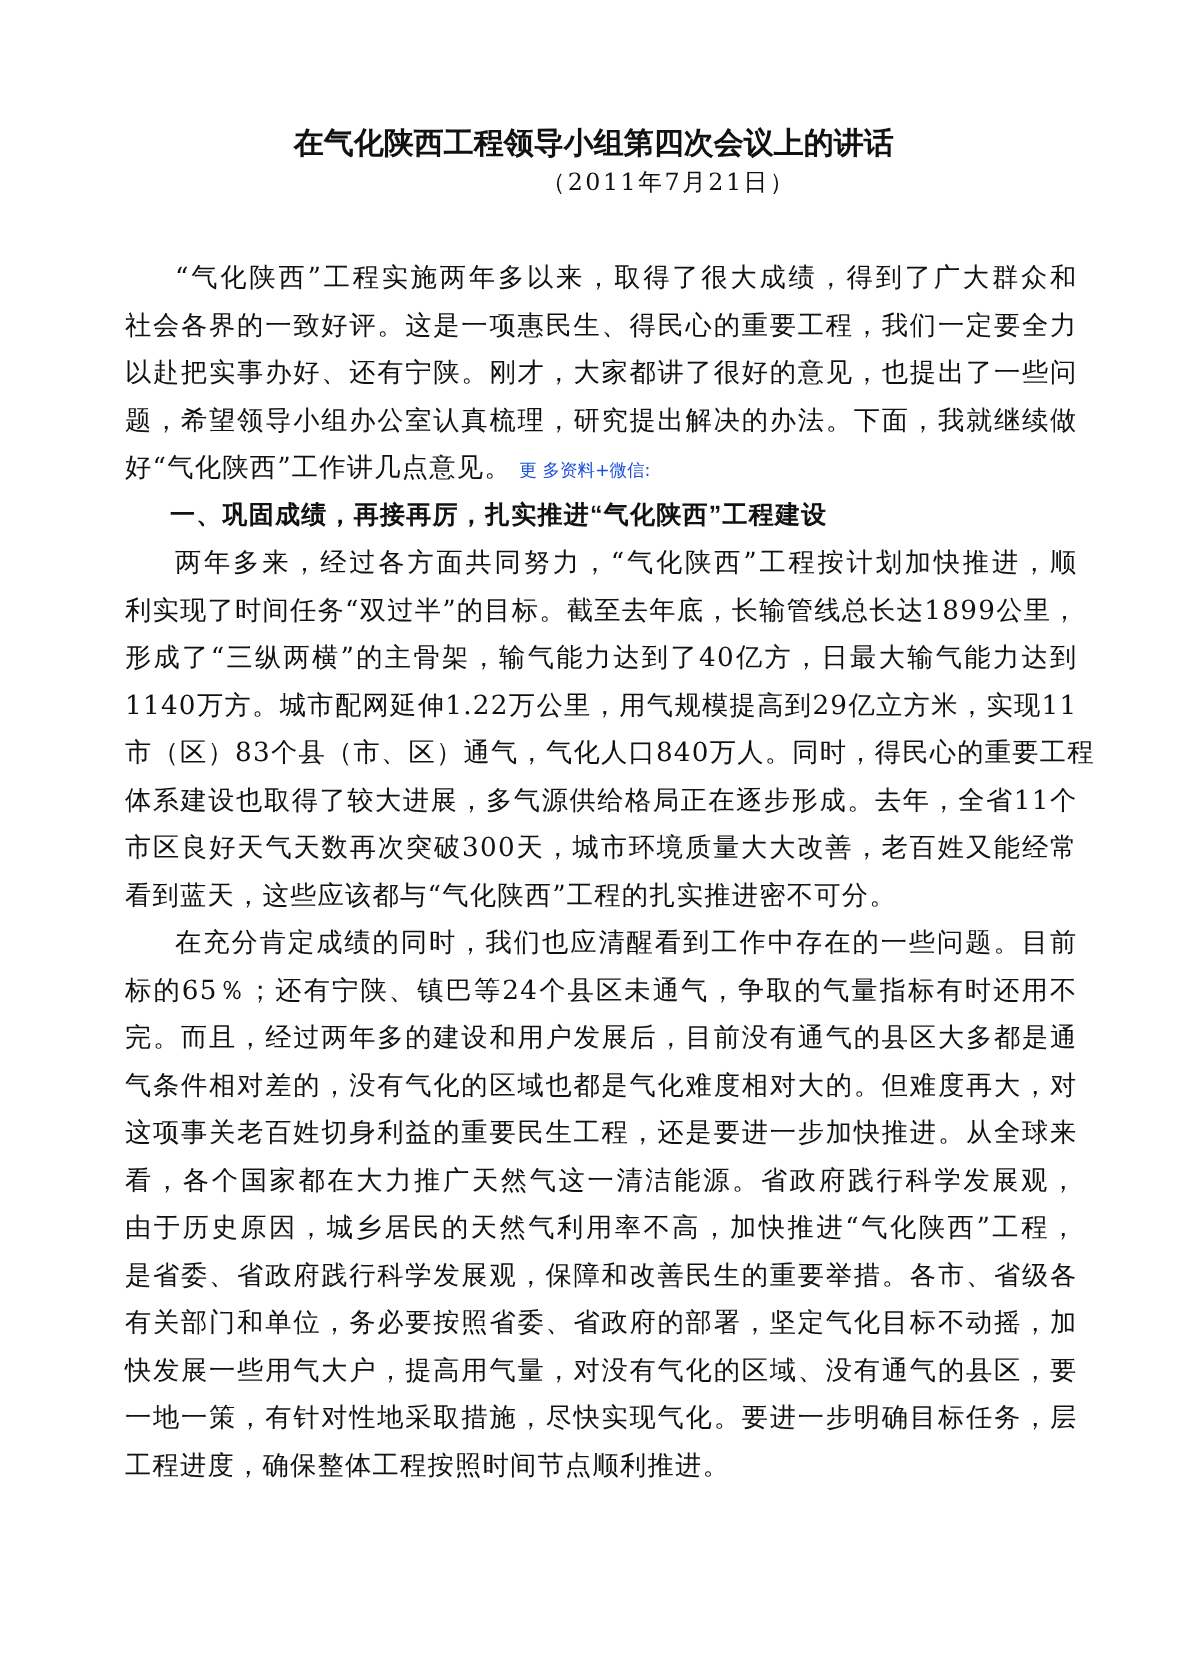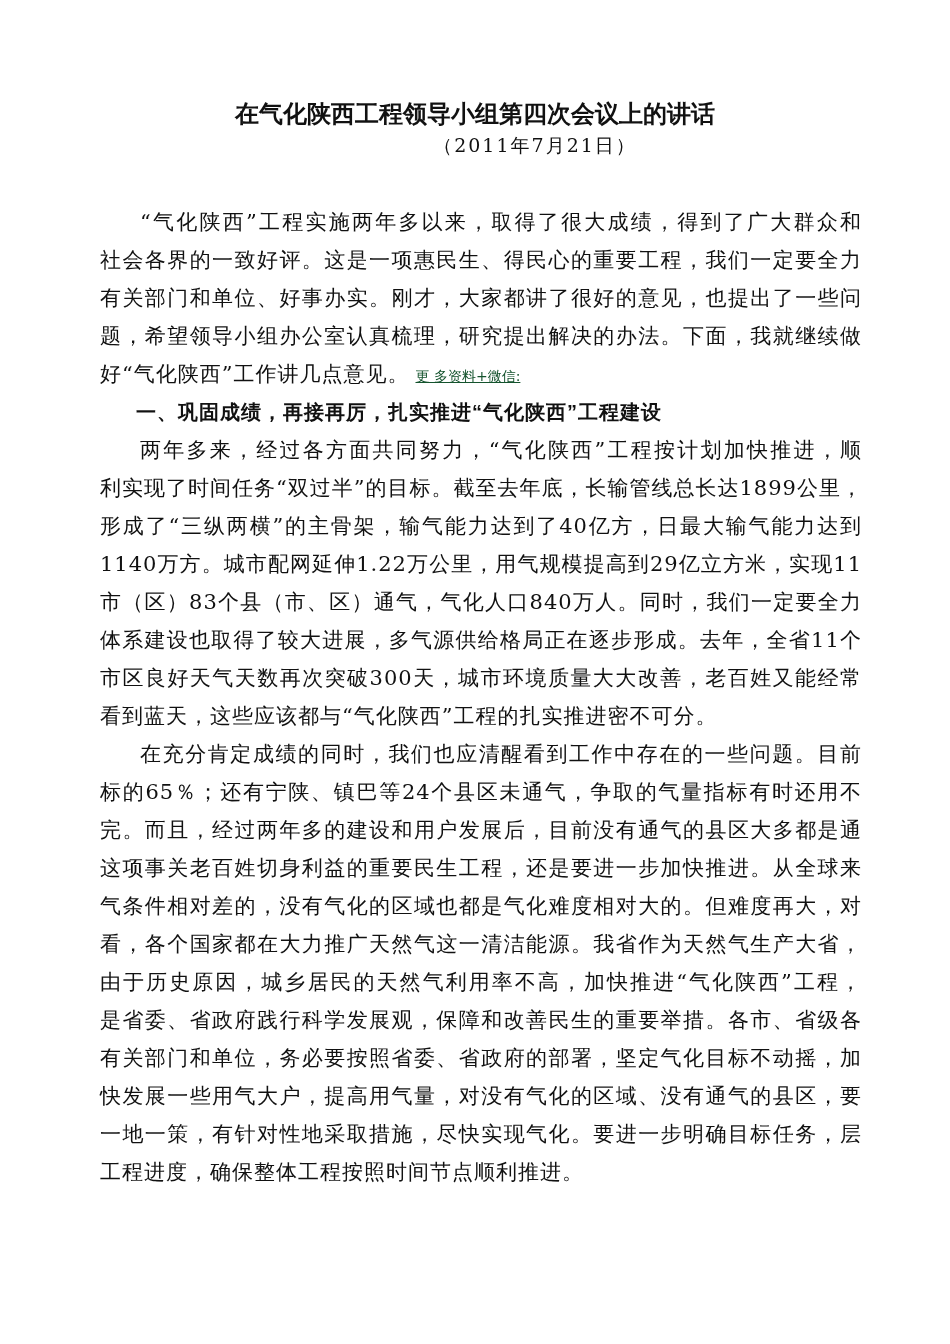--- a/index.html
+++ b/index.html
@@ -11,60 +11,60 @@
            font-family: "DejaVu Serif", "Liberation Serif", serif; }
   .date { position: absolute; top: 133px; left: 16px; width: 950px; text-align: center;
           font-size: 19px; letter-spacing: 2px; padding-left: 44px; }
   .body { position: absolute; top: 203px; left: 100px; width: 762px; }
   .line { height: 38px; line-height: 38px; font-size: 21px; white-space: nowrap;
           text-align: justify; text-align-last: justify; letter-spacing: 1px; }
   .line.last { text-align-last: left; }
   .indent { padding-left: 40px; }
   .heading { font-weight: bold; font-family: Liberation Sans, sans-serif;
              font-size: 20px; text-align-last: left; padding-left: 36px; }
-  .wm { color: #14532d; font-size: 14px; letter-spacing: 0; margin-left: 6px;
-        font-family: "DejaVu Sans", "Liberation Sans", sans-serif; text-decoration: underline; }
+  .wm { color: #1d4ed8; font-size: 14px; letter-spacing: 0; margin-left: 6px;
+        font-family: "DejaVu Sans", "Liberation Sans", sans-serif; }
 </style>
 </head>
 <body>
 
 <div class="page">
   <div class="title">在气化陕西工程领导小组第四次会议上的讲话</div>
   <div class="date">（2011年7月21日）</div>
 
   <div class="body">
 
     <div>
       <div class="line indent">“气化陕西”工程实施两年多以来，取得了很大成绩，得到了广大群众和</div>
       <div class="line">社会各界的一致好评。这是一项惠民生、得民心的重要工程，我们一定要全力</div>
-      <div class="line">有关部门和单位、好事办实。刚才，大家都讲了很好的意见，也提出了一些问</div>
+      <div class="line">以赴把实事办好、还有宁陕。刚才，大家都讲了很好的意见，也提出了一些问</div>
       <div class="line">题，希望领导小组办公室认真梳理，研究提出解决的办法。下面，我就继续做</div>
       <div class="line last"><span>好“气化陕西”工作讲几点意见。</span><span class="wm">更 多资料+微信:</span></div>
     </div>
 
     <div class="line heading">一、巩固成绩，再接再厉，扎实推进“气化陕西”工程建设</div>
 
     <div>
       <div class="line indent">两年多来，经过各方面共同努力，“气化陕西”工程按计划加快推进，顺</div>
       <div class="line">利实现了时间任务“双过半”的目标。截至去年底，长输管线总长达1899公里，</div>
       <div class="line">形成了“三纵两横”的主骨架，输气能力达到了40亿方，日最大输气能力达到</div>
       <div class="line">1140万方。城市配网延伸1.22万公里，用气规模提高到29亿立方米，实现11</div>
-      <div class="line">市（区）83个县（市、区）通气，气化人口840万人。同时，我们一定要全力</div>
+      <div class="line">市（区）83个县（市、区）通气，气化人口840万人。同时，得民心的重要工程</div>
       <div class="line">体系建设也取得了较大进展，多气源供给格局正在逐步形成。去年，全省11个</div>
       <div class="line">市区良好天气天数再次突破300天，城市环境质量大大改善，老百姓又能经常</div>
       <div class="line last">看到蓝天，这些应该都与“气化陕西”工程的扎实推进密不可分。</div>
     </div>
 
     <div>
       <div class="line indent">在充分肯定成绩的同时，我们也应清醒看到工作中存在的一些问题。目前</div>
       <div class="line">标的65％；还有宁陕、镇巴等24个县区未通气，争取的气量指标有时还用不</div>
       <div class="line">完。而且，经过两年多的建设和用户发展后，目前没有通气的县区大多都是通</div>
+      <div class="line">气条件相对差的，没有气化的区域也都是气化难度相对大的。但难度再大，对</div>
       <div class="line">这项事关老百姓切身利益的重要民生工程，还是要进一步加快推进。从全球来</div>
-      <div class="line">气条件相对差的，没有气化的区域也都是气化难度相对大的。但难度再大，对</div>
-      <div class="line">看，各个国家都在大力推广天然气这一清洁能源。我省作为天然气生产大省，</div>
+      <div class="line">看，各个国家都在大力推广天然气这一清洁能源。省政府践行科学发展观，</div>
       <div class="line">由于历史原因，城乡居民的天然气利用率不高，加快推进“气化陕西”工程，</div>
       <div class="line">是省委、省政府践行科学发展观，保障和改善民生的重要举措。各市、省级各</div>
       <div class="line">有关部门和单位，务必要按照省委、省政府的部署，坚定气化目标不动摇，加</div>
       <div class="line">快发展一些用气大户，提高用气量，对没有气化的区域、没有通气的县区，要</div>
       <div class="line">一地一策，有针对性地采取措施，尽快实现气化。要进一步明确目标任务，层</div>
       <div class="line last">工程进度，确保整体工程按照时间节点顺利推进。</div>
     </div>
   </div>
 </div>
 

